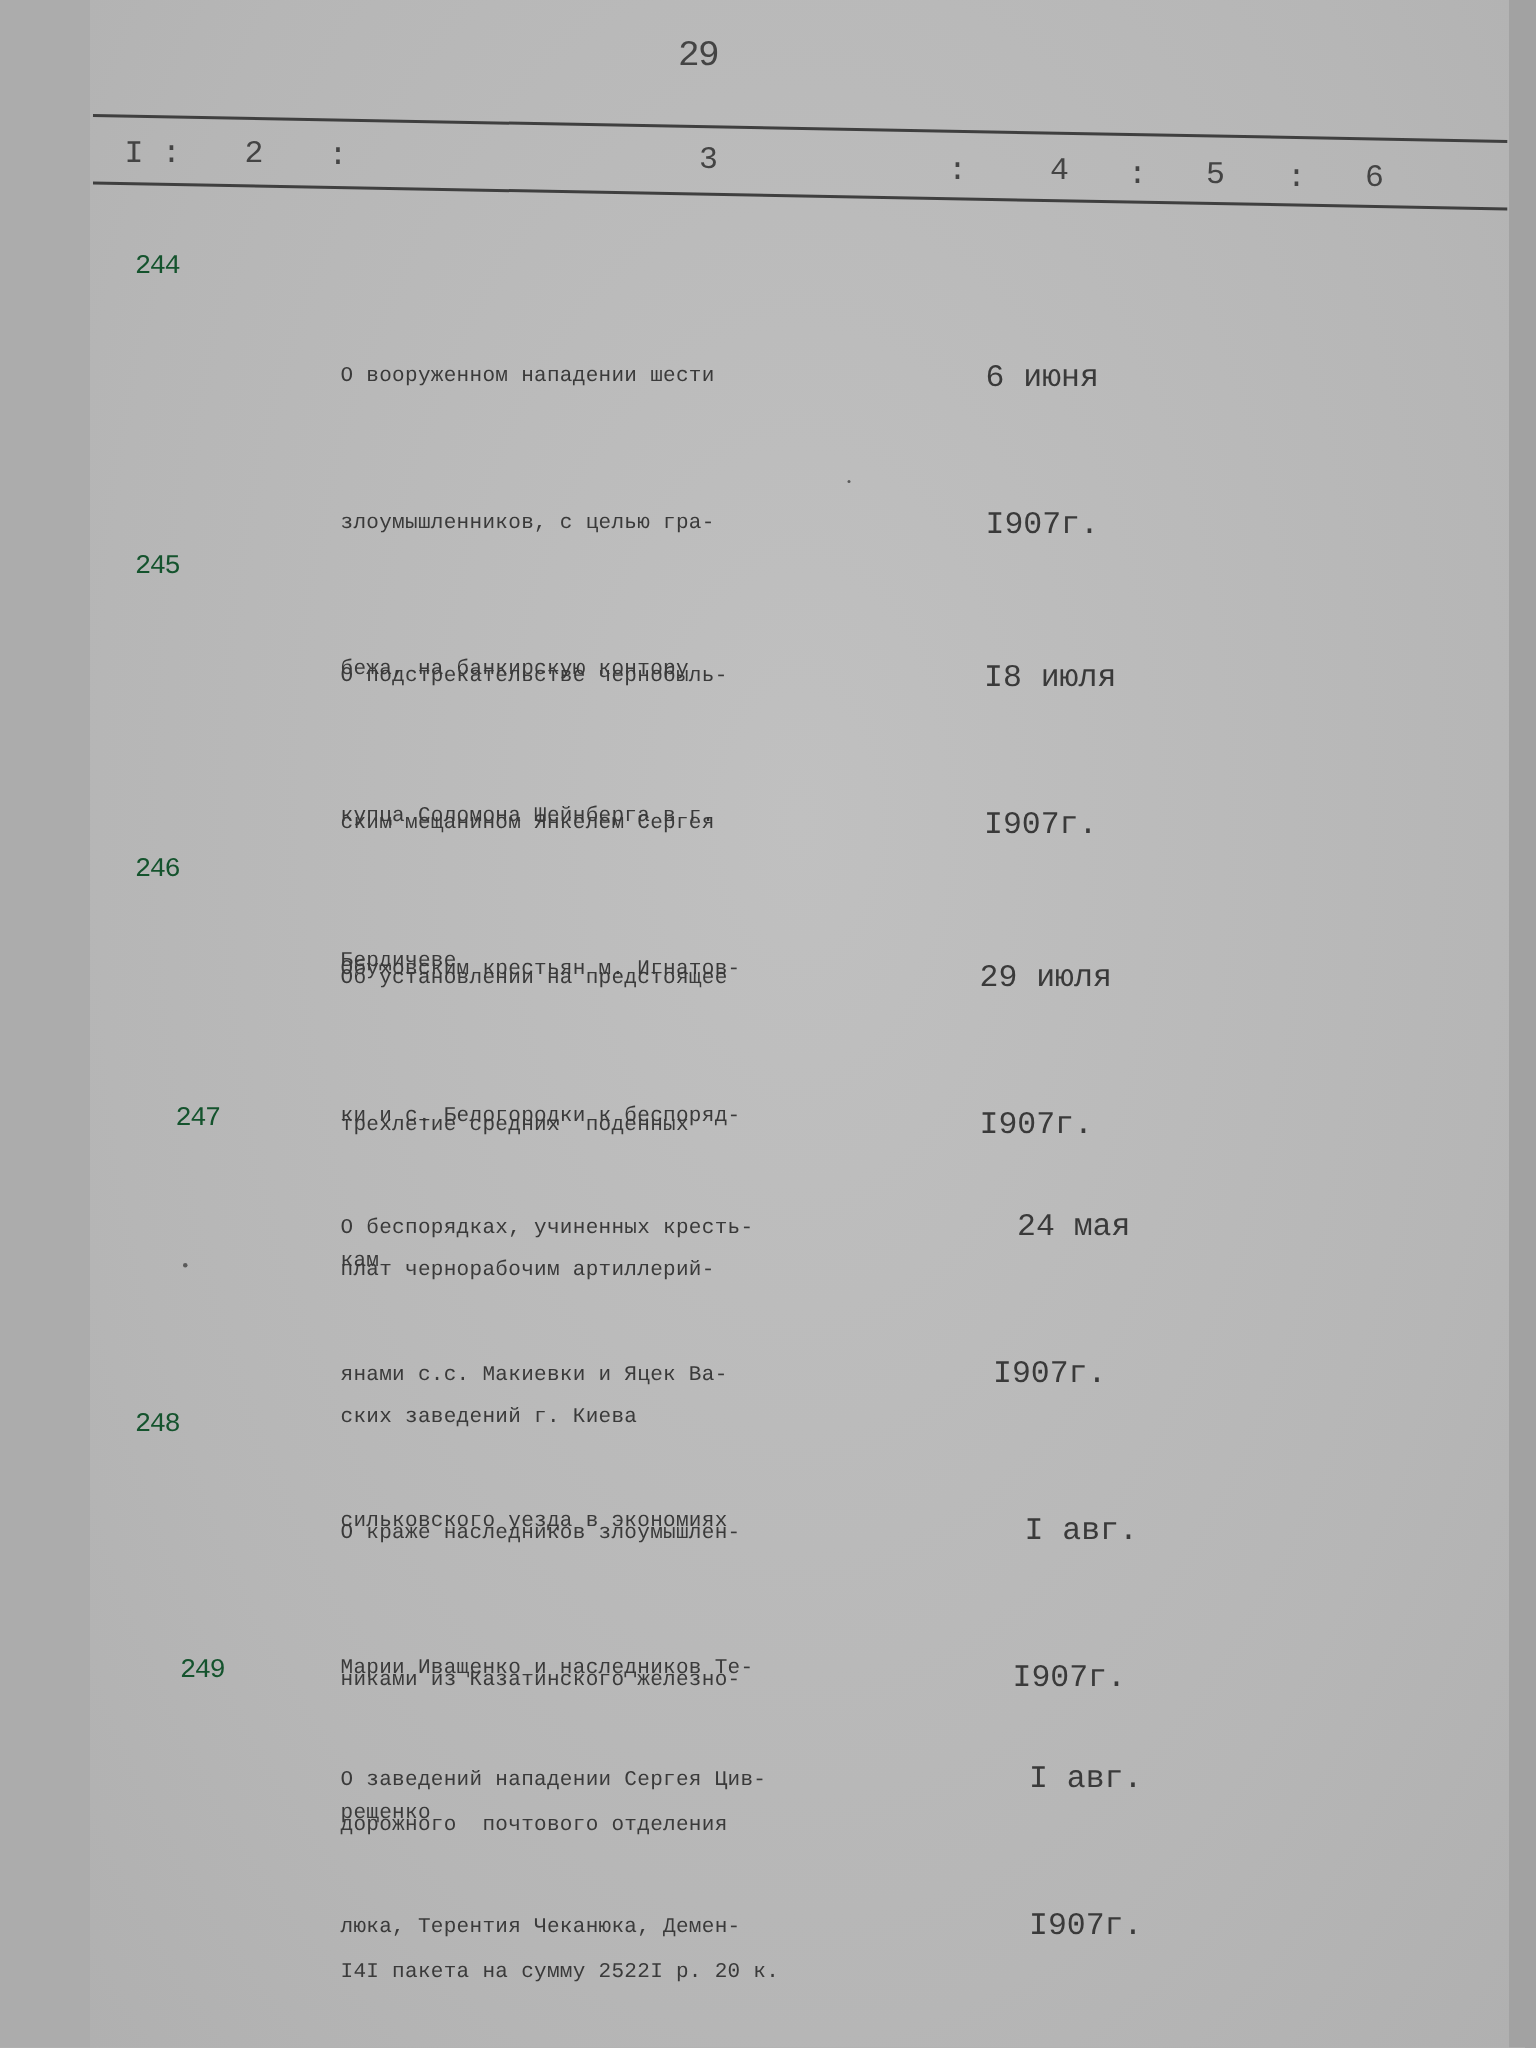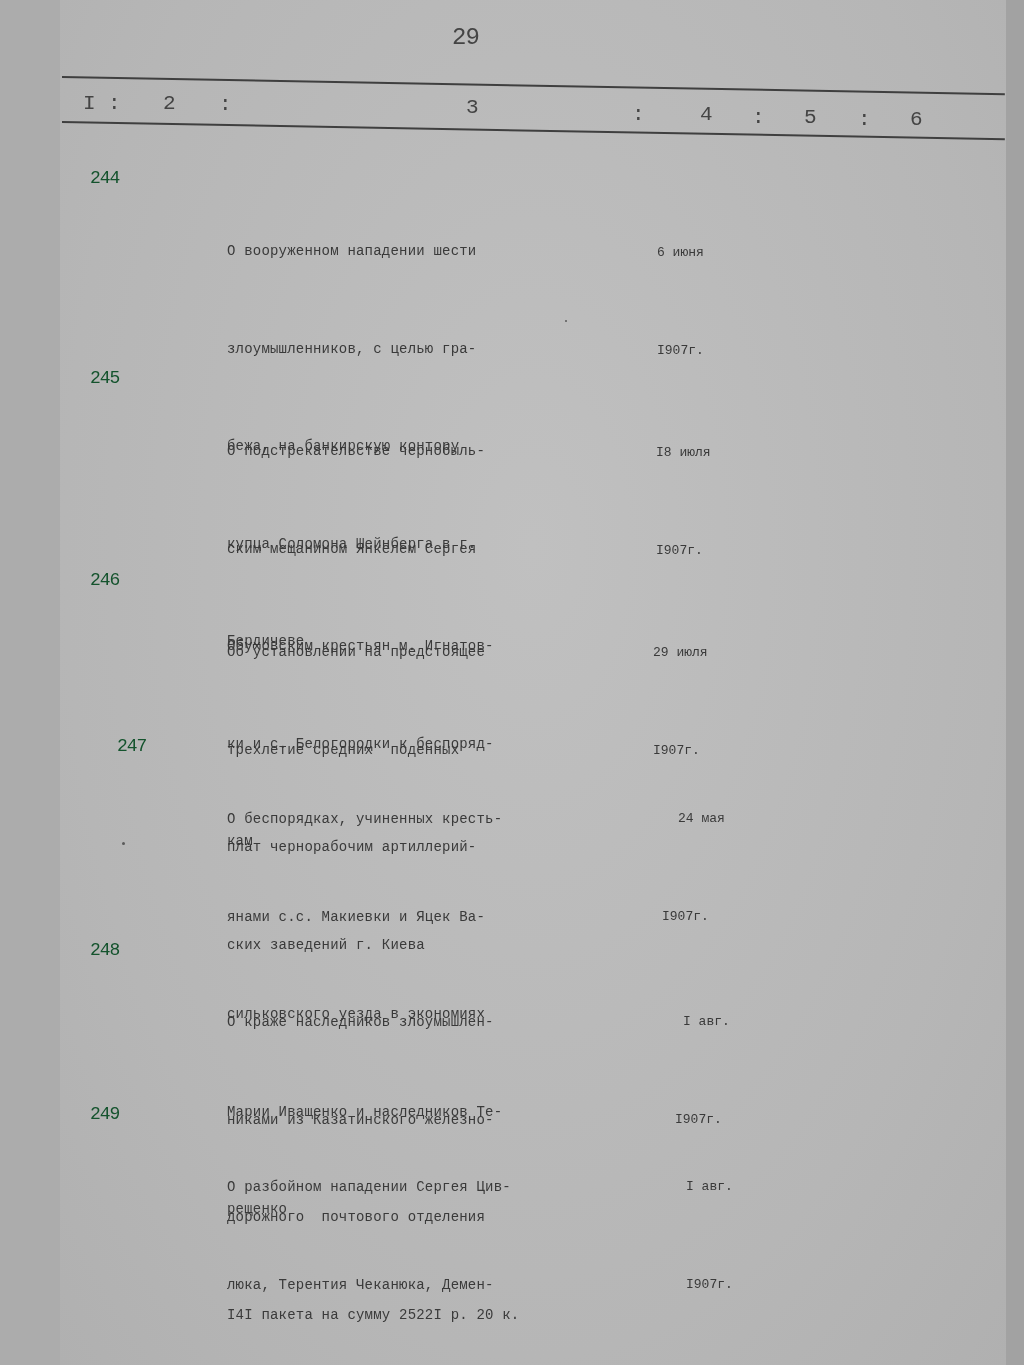--- a/index.html
+++ b/index.html
@@ -67,21 +67,21 @@
       position: absolute;
       left: 227px;
       font-size: 14px;
       line-height: 32.5px;
       color: #3a3a3a;
       letter-spacing: 0.2px;
       white-space: pre;
     }
     .entry-date {
       position: absolute;
-      font-size: 13px;
+      font-size: 21px;
       line-height: 32.5px;
       color: #3a3a3a;
       white-space: pre;
     }
     .speck {
       position: absolute;
       width: 3px; height: 3px;
       border-radius: 50%;
       background: #5a5a5a;
     }
@@ -179,23 +179,23 @@
     <div>дорожного  почтового отделения</div>
     <div>I4I пакета на сумму 2522I р. 20 к.</div>
   </div>
   <div class="entry-date" style="left:683px;top:941px;">
     <div>I авг.</div>
     <div style="margin-left:-8px;">I907г.</div>
   </div>
 </div>
 
 <div>
-  <div class="entry-num" style="top:1104px;">249</div>
+  <div class="entry-num" style="top:1104px;margin-left:30px;">249</div>
   <div class="entry-text" style="top:1106px;">
-    <div>О разбойном нападении Сергея Цив-</div>
+    <div>О заведений нападении Сергея Цив-</div>
     <div>люка, Терентия Чеканюка, Демен-</div>
     
     
     
     
   </div>
   <div class="entry-date" style="left:686px;top:1106px;">
     <div>I авг.</div>
     <div>I907г.</div>
   </div>

